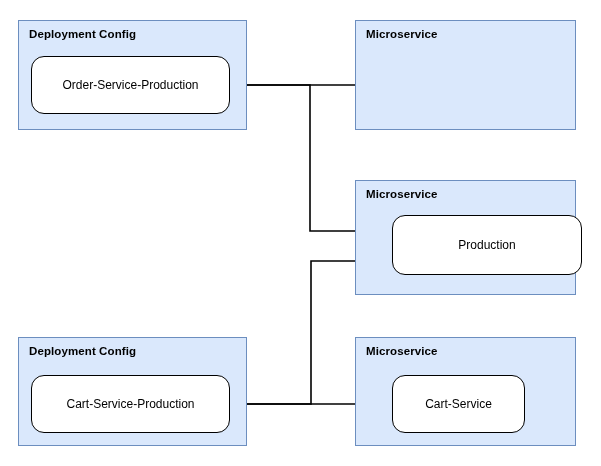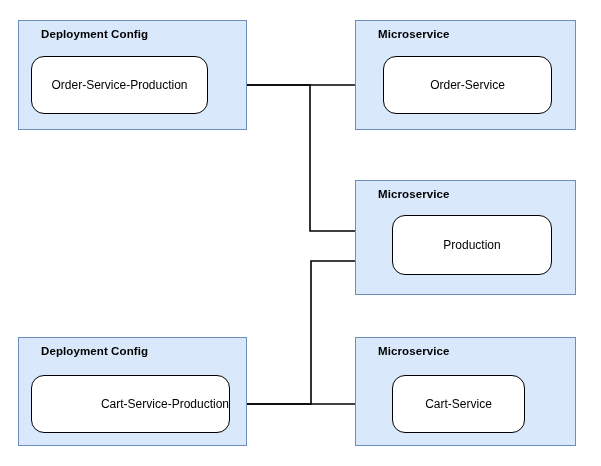--- a/index.html
+++ b/index.html
@@ -25,21 +25,20 @@
   }
   .group-title {
     position: absolute;
     left: 10px;
     top: 7px;
     font-size: 11.5px;
     font-weight: bold;
     color: #000000;
     letter-spacing: 0.1px;
     white-space: nowrap;
-    margin-left: 12px;
   }
   .node {
     position: absolute;
     background: #ffffff;
     border: 1.6px solid #000000;
     border-radius: 13px;
     box-sizing: border-box;
     display: flex;
     align-items: center;
     justify-content: center;
@@ -76,42 +75,39 @@
     <path d="M 230 85 L 310 85 L 310 231 L 390 231" fill="none" stroke="#000000" stroke-width="1.6" marker-end="url(#arrowhead)"></path>
 
     <path d="M 230 404 L 311 404 L 311 261 L 390 261" fill="none" stroke="#000000" stroke-width="1.6" marker-end="url(#arrowhead)"></path>
 
     <path d="M 230 404 L 390 404" fill="none" stroke="#000000" stroke-width="1.6" marker-end="url(#arrowhead)"></path>
   </svg>
 
   <div class="group" style="left:18px; top:20px; width:229px; height:110px;">
     <div class="group-title">Deployment Config</div>
   </div>
-  <div class="node" style="left:31px; top:56px; width:177px; height:58px;justify-content:center;">
+  <div class="node" style="left:31px; top:56px; width:199px; height:58px;justify-content:center;">
     <span class="node-label">Order-Service-Production</span>
   </div>
 
   <div class="group" style="left:355px; top:20px; width:221px; height:110px;">
     <div class="group-title">Microservice</div>
   </div>
-  <div class="node" style="left:383px; top:56px; width:169px; height:58px;">
-    <span class="node-label">Order-Service</span>
-  </div>
 
   <div class="group" style="left:355px; top:180px; width:221px; height:115px;">
     <div class="group-title">Microservice</div>
   </div>
-  <div class="node" style="left:392px; top:215px; width:160px; height:60px;">
+  <div class="node" style="left:392px; top:215px; width:190px; height:60px;">
     <span class="node-label">Production</span>
   </div>
 
   <div class="group" style="left:18px; top:337px; width:229px; height:109px;">
     <div class="group-title">Deployment Config</div>
   </div>
-  <div class="node" style="left:31px; top:375px; width:199px; height:58px;justify-content:flex-end;">
+  <div class="node" style="left:31px; top:375px; width:199px; height:58px;">
     <span class="node-label">Cart-Service-Production</span>
   </div>
 
   <div class="group" style="left:355px; top:337px; width:221px; height:109px;">
     <div class="group-title">Microservice</div>
   </div>
   <div class="node" style="left:392px; top:375px; width:133px; height:58px;">
     <span class="node-label">Cart-Service</span>
   </div>
 

